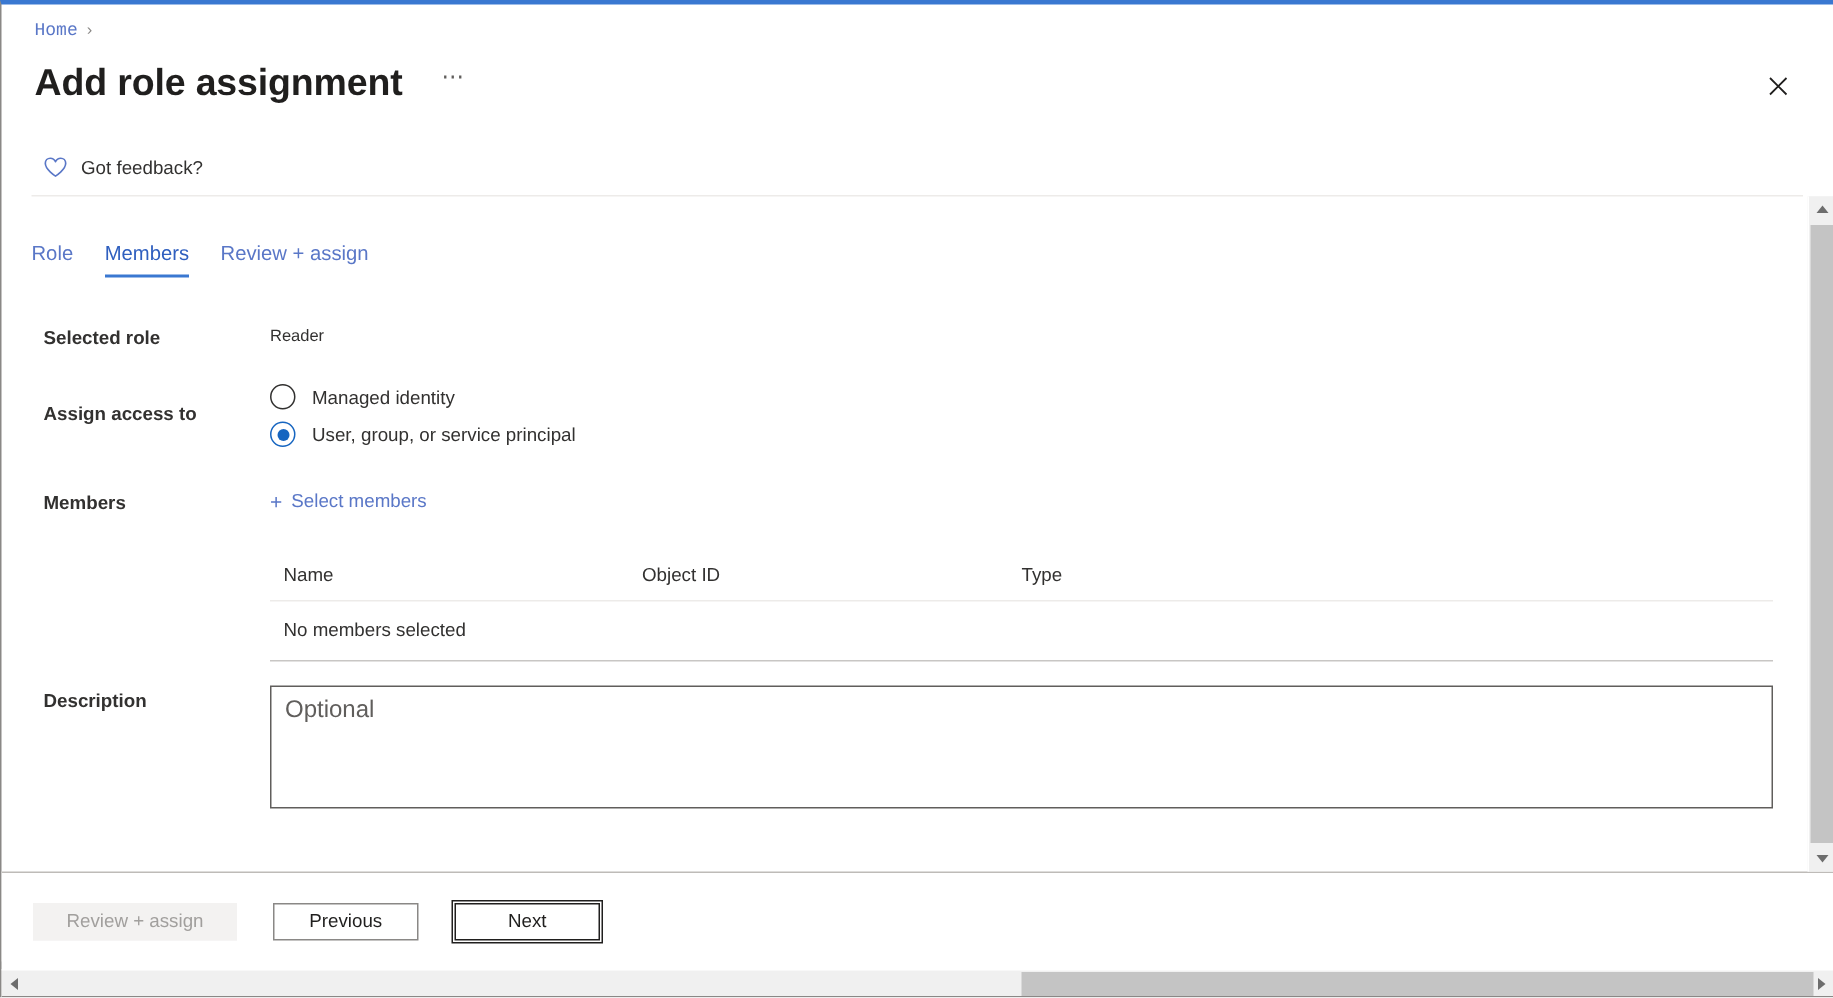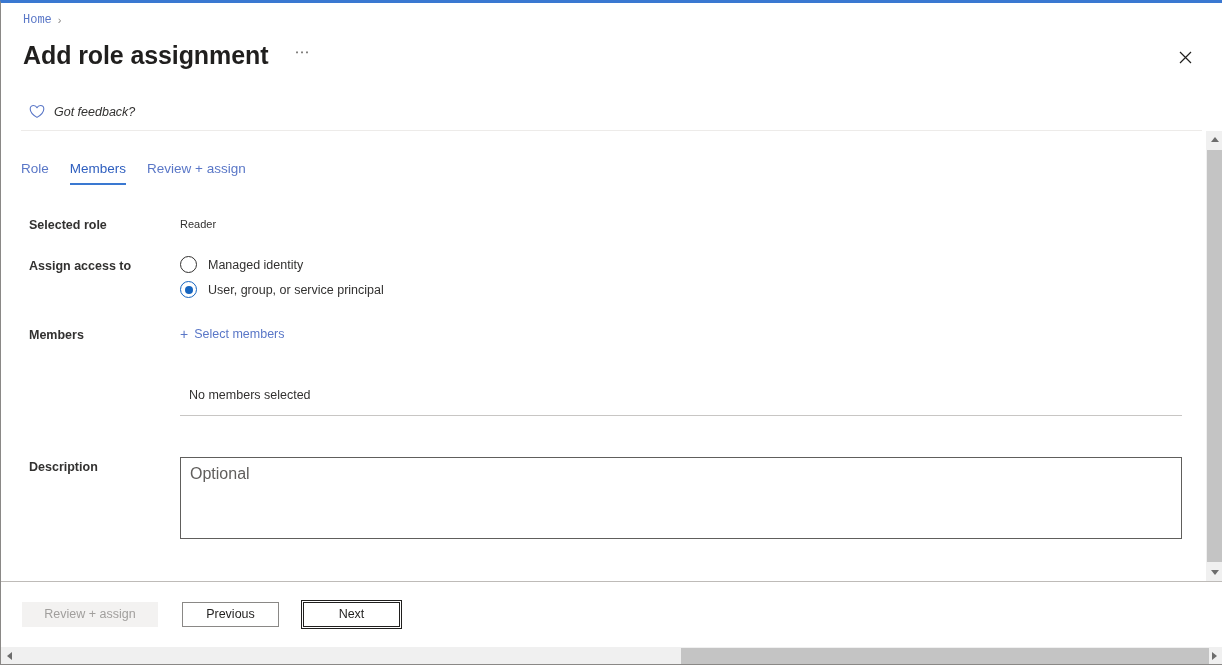--- a/index.html
+++ b/index.html
@@ -79,21 +79,20 @@
   
   .feedback-row {
     position: absolute;
     left: 28px; top: 101px;
     display: flex; align-items: center; gap: 9px;
     cursor: pointer;
   }
   .feedback-label {
     font-size: 12.5px;
     color: #323130;
-    font-style: italic;
   }
 
   .hr-top {
     position: absolute;
     left: 20px; top: 127px;
     width: 1181px; height: 1px;
     background: #edebe9;
   }
 
   
@@ -130,21 +129,21 @@
   .form-value {
     position: absolute;
     font-size: 11px;
     color: #323130;
     left: 179px;
   }
 
   #lbl-selected-role { top: 215px; }
   #val-selected-role { top: 215px; }
 
-  #lbl-assign-access { top: 256px; }
+  #lbl-assign-access { top: 266px; }
 
   .radio-group {
     position: absolute;
     left: 179px; top: 253px;
     display: flex; flex-direction: column; gap: 8px;
   }
   .radio-item {
     display: flex; align-items: center; gap: 11px;
     cursor: pointer;
   }
@@ -391,20 +390,25 @@
     </div>
   </div>
 
   <div class="form-label" id="lbl-members">Members</div>
   <div class="select-members-link">
     <span class="plus-glyph">+</span>
     <span>Select members</span>
   </div>
 
   <div class="members-table">
+    <div class="mt-head">
+      <div class="mt-cell c-name">Name</div>
+      <div class="mt-cell c-object">Object ID</div>
+      <div class="mt-cell c-type">Type</div>
+    </div>
     <div class="mt-row">
       <div class="mt-cell c-name">No members selected</div>
     </div>
   </div>
 
   <div class="form-label" id="lbl-description">Description</div>
   <textarea class="desc-box" placeholder="Optional" style=""></textarea>
 
   <div class="footer">
     <div class="footer-inner">

